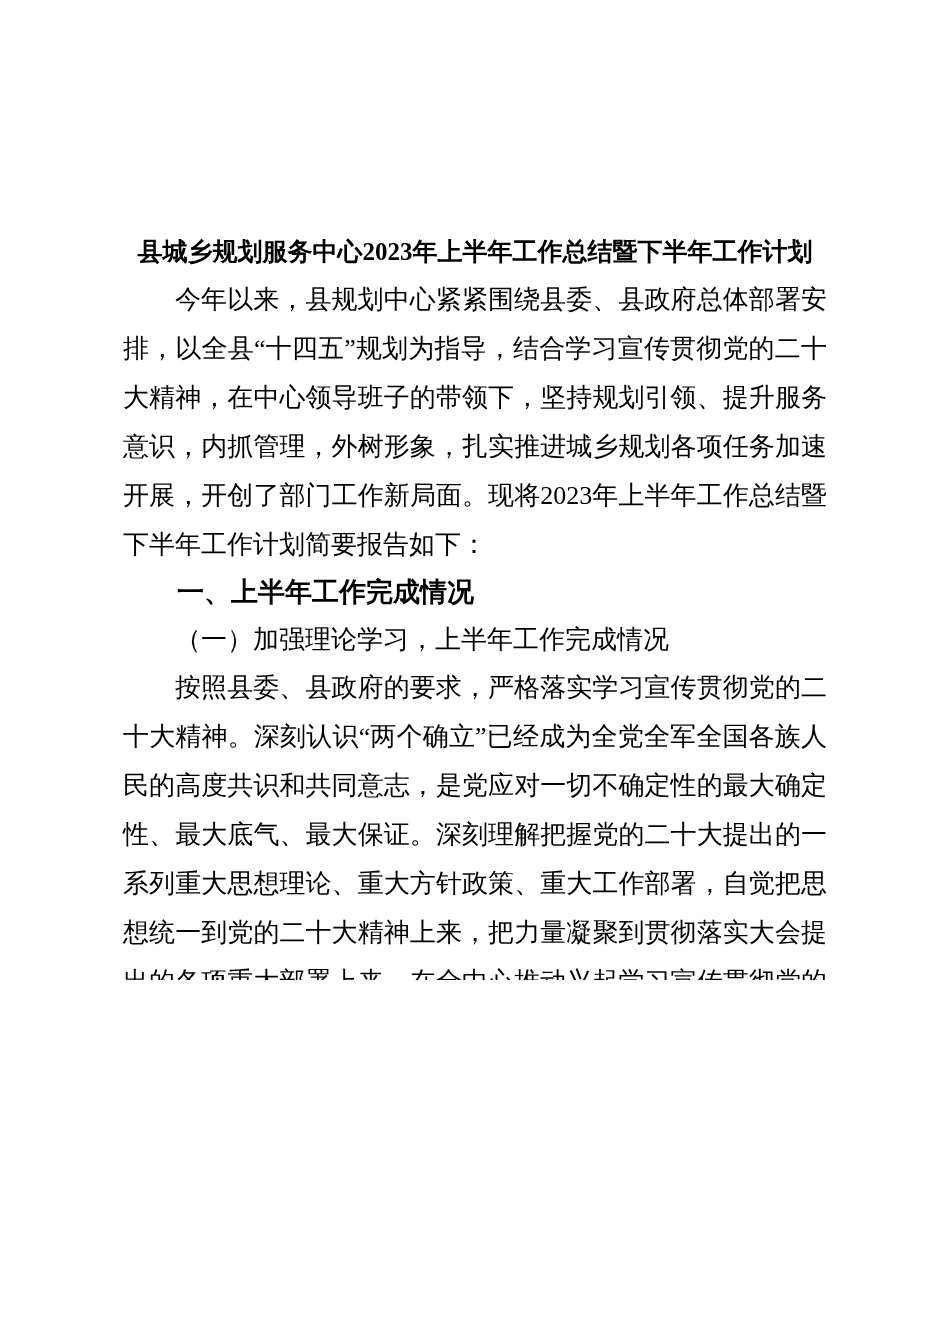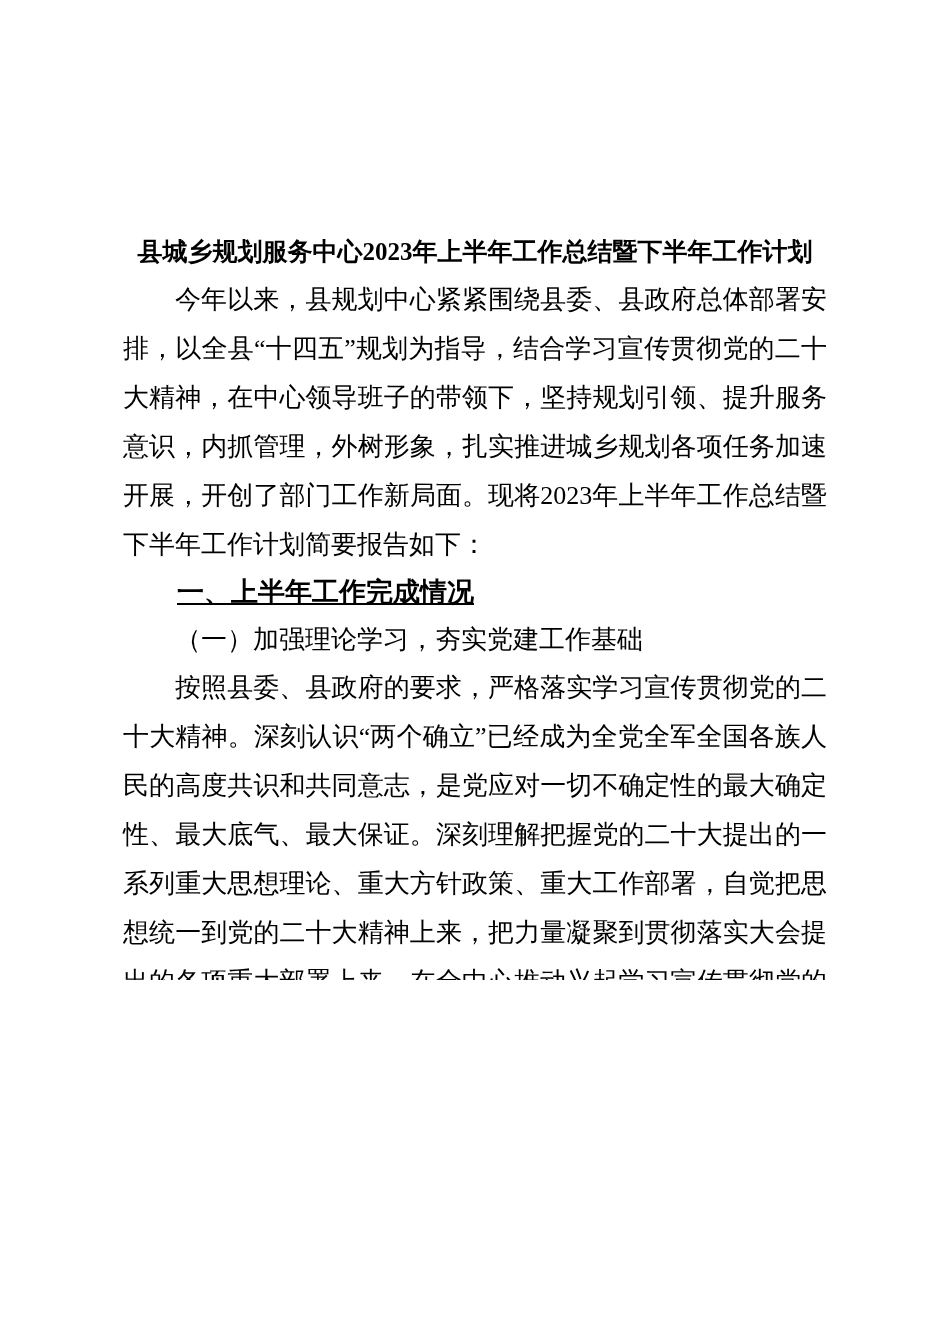--- a/index.html
+++ b/index.html
@@ -35,21 +35,20 @@
     text-indent: 2em;
     font-family: "Liberation Serif", serif;
   }
   .heading-1 {
     margin: 0;
     font-size: 27px;
     font-weight: bold;
     line-height: 47px;
     text-indent: 2em;
     font-family: "Liberation Sans", sans-serif;
-    text-decoration: underline;
   }
   .heading-2 {
     margin: 0;
     font-size: 26px;
     font-weight: normal;
     line-height: 47px;
     text-indent: 2em;
     font-family: "Liberation Serif", serif;
   }
   .page-footer {
@@ -66,19 +65,19 @@
 <body>
 
 <div class="page">
 
   <h1 class="doc-title">县城乡规划服务中心2023年上半年工作总结暨下半年工作计划</h1>
 
   <p class="para">今年以来，县规划中心紧紧围绕县委、县政府总体部署安排，以全县“十四五”规划为指导，结合学习宣传贯彻党的二十大精神，在中心领导班子的带领下，坚持规划引领、提升服务意识，内抓管理，外树形象，扎实推进城乡规划各项任务加速开展，开创了部门工作新局面。现将2023年上半年工作总结暨下半年工作计划简要报告如下：</p>
 
   <h2 class="heading-1">一、上半年工作完成情况</h2>
 
-  <h3 class="heading-2">（一）加强理论学习，夯实党建工作基础</h3>
+  <h3 class="heading-2">（一）加强理论学习，上半年工作完成情况</h3>
 
   <p class="para">按照县委、县政府的要求，严格落实学习宣传贯彻党的二十大精神。深刻认识“两个确立”已经成为全党全军全国各族人民的高度共识和共同意志，是党应对一切不确定性的最大确定性、最大底气、最大保证。深刻理解把握党的二十大提出的一系列重大思想理论、重大方针政策、重大工作部署，自觉把思想统一到党的二十大精神上来，把力量凝聚到贯彻落实大会提出的各项重大部署上来，在全中心推动兴起学习宣传贯彻党的二十大精神的热潮。半年来共组织党组中心组学习10次，开展专题研讨1次。严格落实“三会一课”制度，半年来共开展党支部主题党日活动5次，召开支委会和党员大会各6次，专题党课2次。中心党支部加强与包保小区幸福家园对接，积极</p>
 
   <div class="page-footer">— 1 —</div>
 
 </div>
 
 </body></html>

